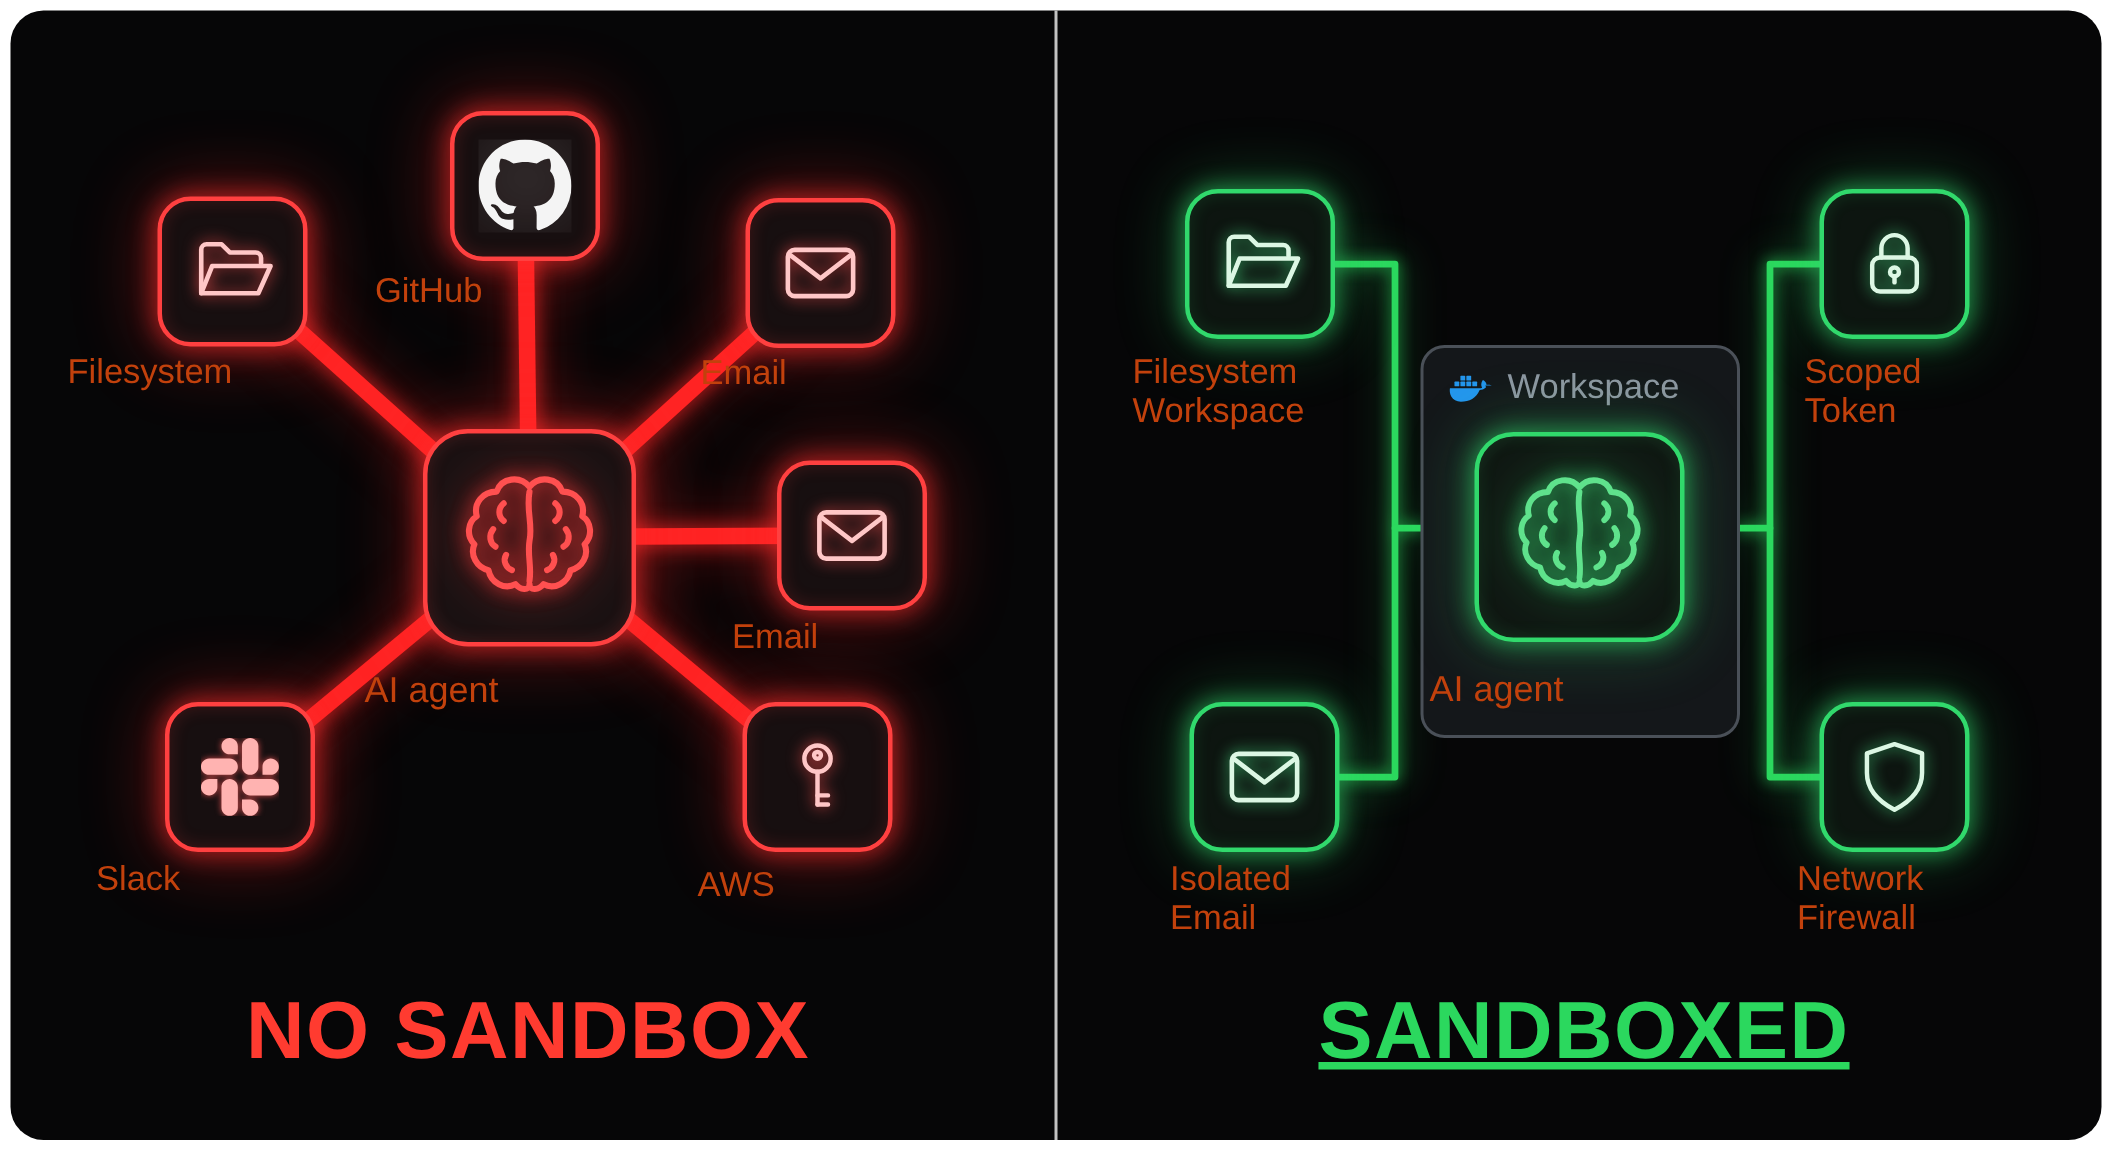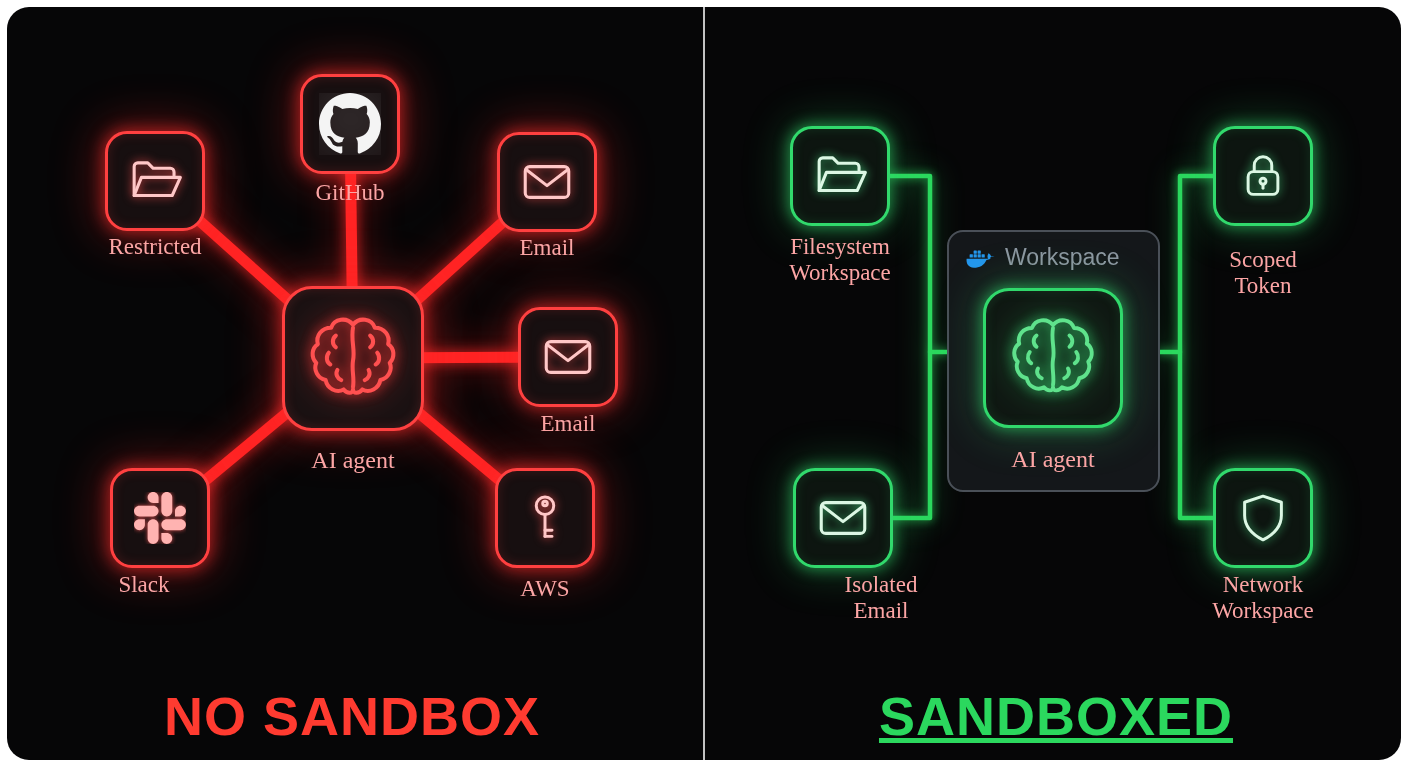--- a/index.html
+++ b/index.html
@@ -38,27 +38,27 @@
   .green-stroke{stroke:#dcf7e4;filter:drop-shadow(0 0 5px rgba(70,220,130,.85));}
   .brain-red{fill:none;stroke:#ff5050;stroke-width:2.6;stroke-linecap:round;stroke-linejoin:round;
     filter:drop-shadow(0 0 6px rgba(255,60,60,.9)) drop-shadow(0 0 14px rgba(255,40,40,.5));}
   .brain-green{fill:none;stroke:#5fe28c;stroke-width:2.6;stroke-linecap:round;stroke-linejoin:round;
     filter:drop-shadow(0 0 6px rgba(60,220,120,.9)) drop-shadow(0 0 14px rgba(40,210,100,.5));}
   .github-fill{fill:#f4f4f4;filter:drop-shadow(0 0 6px rgba(255,255,255,.35));}
   .slack-fill{fill:#ffb3b1;filter:drop-shadow(0 0 5px rgba(255,90,90,.8));}
   .docker-fill{fill:#2496ed;}
 
   .label{
-    position:absolute;transform:translateX(-50%);text-align:center;
-    color:#fca5a5;font-size:23px;line-height:1.15;font-family:Liberation Serif, serif;
+    position:absolute;transform:translateX(-50%);text-align:left;
+    color:#c2410c;font-size:23px;line-height:1.15;
   }
   .agent-label{font-size:24px;}
   .big-title{
     position:absolute;transform:translateX(-50%);font-size:54px;font-weight:800;
-    letter-spacing:1px;white-space:nowrap;margin-top:29px;
+    letter-spacing:1px;white-space:nowrap;
   }
   .red-title{color:#ff3b30;}
   .green-title{color:#2bd85e;text-decoration:underline;}
 
   .container-box{
     position:absolute;left:947px;top:230px;width:213px;height:262px;
     background:#14171a;border:2px solid #4a5058;border-radius:16px;box-sizing:border-box;
   }
   .container-header{
     position:absolute;left:966px;top:244px;display:flex;align-items:center;gap:9px;
@@ -89,21 +89,21 @@
   </svg>
 
   <div class="divider"></div>
 
   <div class="tile red" style="left:105px;top:131px">
     <svg class="ic red-stroke" width="58" height="58" viewBox="0 0 64 64">
       <path d="M9 48V16a4 4 0 0 1 4-4h11l6 6h19a4 4 0 0 1 4 4v4"></path>
       <path d="M9 48l8-20h43l-9 20z"></path>
     </svg>
   </div>
-  <div class="label" style="left:155px;top:234px;width:220px">Restricted</div>
+  <div class="label" style="left:155px;top:234px;width:220px">Filesystem</div>
 
   <div class="tile red" style="left:300px;top:74px">
     <svg width="62" height="62" viewBox="0 0 16 16">
       <path class="github-fill" d="M8 0C3.58 0 0 3.58 0 8c0 3.54 2.29 6.53 5.47 7.59.4.07.55-.17.55-.38 0-.19-.01-.82-.01-1.49-2.01.37-2.53-.49-2.69-.94-.09-.23-.48-.94-.82-1.13-.28-.15-.68-.52-.01-.53.63-.01 1.08.58 1.23.82.72 1.21 1.87.87 2.33.66.07-.52.28-.87.51-1.07-1.78-.2-3.64-.89-3.64-3.95 0-.87.31-1.59.82-2.15-.08-.2-.36-1.02.08-2.12 0 0 .67-.21 2.2.82.64-.18 1.32-.27 2-.27s1.36.09 2 .27c1.53-1.04 2.2-.82 2.2-.82.44 1.1.16 1.92.08 2.12.51.56.82 1.27.82 2.15 0 3.07-1.87 3.75-3.65 3.95.29.25.54.73.54 1.48 0 1.07-.01 1.93-.01 2.2 0 .21.15.46.55.38A8.01 8.01 0 0 0 16 8c0-4.42-3.58-8-8-8z"></path>
     </svg>
   </div>
   <div class="label" style="left:350px;top:180px;width:200px">GitHub</div>
 
   <div class="tile red" style="left:497px;top:132px">
     <svg class="ic red-stroke" width="58" height="58" viewBox="0 0 64 64">
@@ -190,33 +190,33 @@
   <div class="label" style="left:840px;top:234px;width:170px">Filesystem Workspace</div>
 
   <div class="tile green" style="left:1213px;top:126px">
     <svg class="ic green-stroke" width="56" height="56" viewBox="0 0 64 64">
       <rect x="15" y="27" width="34" height="26" rx="6"></rect>
       <path d="M22 27v-7a10 10 0 0 1 20 0v7"></path>
       <circle cx="32" cy="38" r="3.4"></circle>
       <path d="M32 41.5V46"></path>
     </svg>
   </div>
-  <div class="label" style="left:1263px;top:247px;width:120px">Scoped Token</div>
+  <div class="label" style="left:1263px;top:234px;width:120px">Scoped Token</div>
 
   <div class="tile green" style="left:793px;top:468px">
     <svg class="ic green-stroke" width="58" height="58" viewBox="0 0 64 64">
       <rect x="8" y="15" width="48" height="34" rx="5"></rect>
       <path d="M10 19l22 17 22-17"></path>
     </svg>
   </div>
-  <div class="label" style="left:881px;top:572px;width:120px">Isolated Email</div>
+  <div class="label" style="left:840px;top:572px;width:120px">Isolated Email</div>
 
   <div class="tile green" style="left:1213px;top:468px">
     <svg class="ic green-stroke" width="56" height="56" viewBox="0 0 64 64">
       <path d="M32 7l21 7v15c0 13-8.5 21.5-21 28C19.5 50.5 11 42 11 29V14z"></path>
     </svg>
   </div>
-  <div class="label" style="left:1263px;top:572px;width:130px">Network Workspace</div>
+  <div class="label" style="left:1263px;top:572px;width:130px">Network Firewall</div>
 
   <div class="big-title green-title" style="left:1056px;top:656px">SANDBOXED</div>
 
 </div>
 </div>
 
 </body></html>

